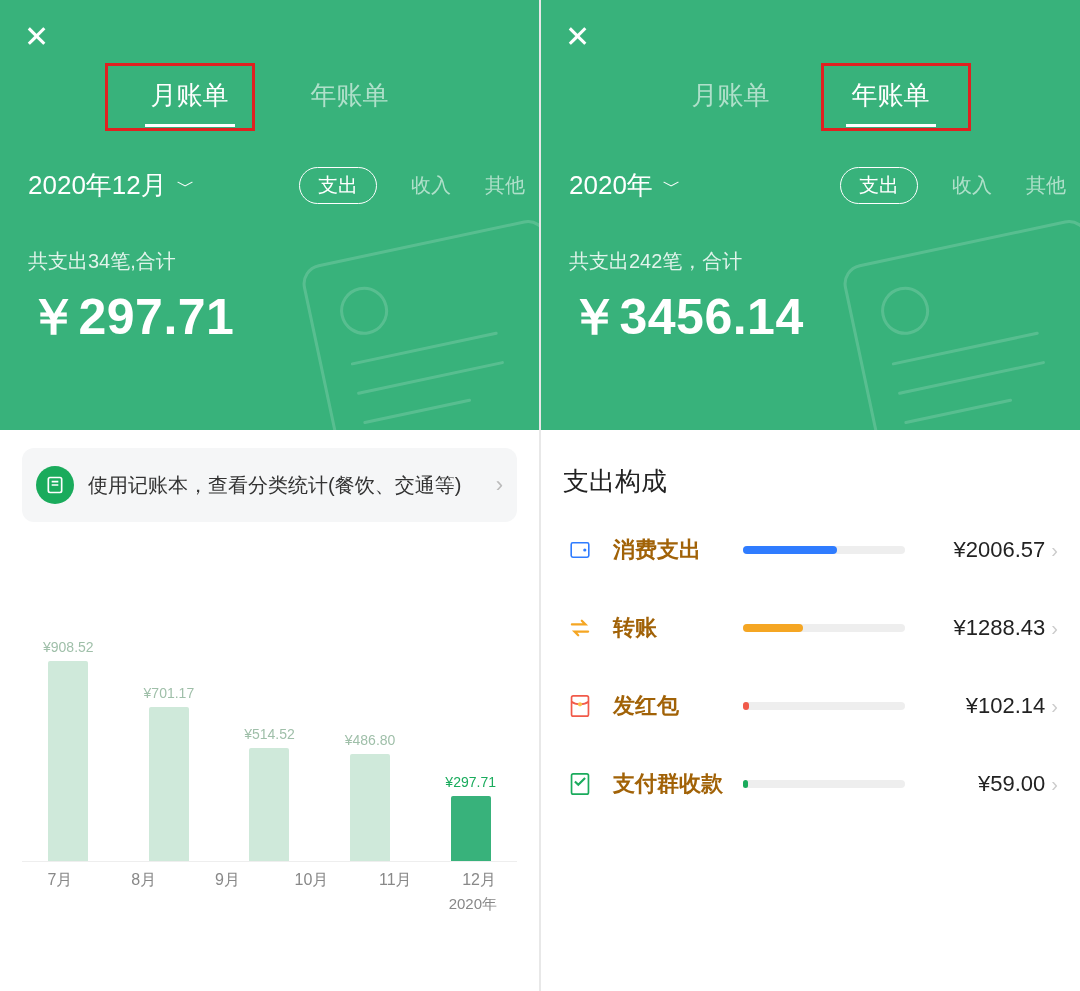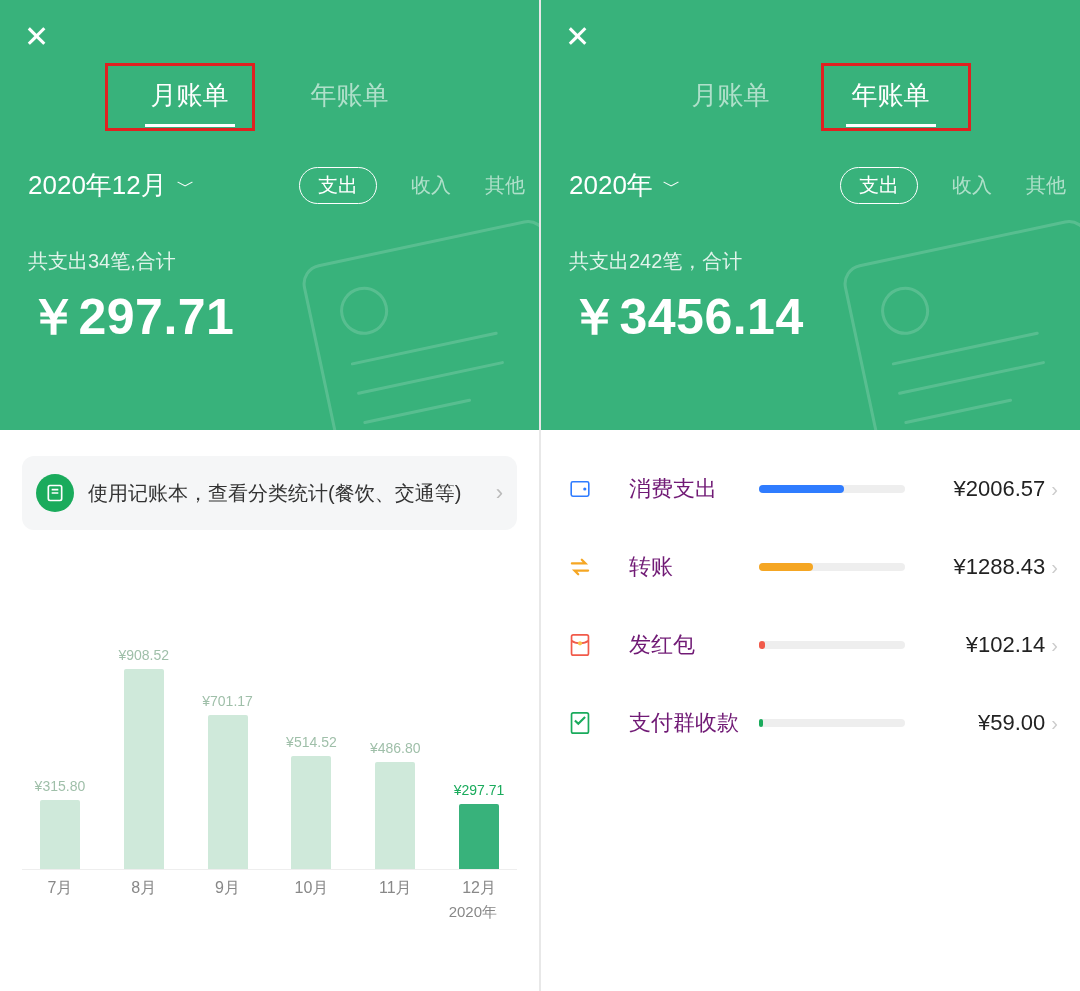--- a/index.html
+++ b/index.html
@@ -26,21 +26,21 @@
 
   .summary { padding: 44px 28px 0 28px; color:#fff; }
   .summary .sub { font-size: 20px; color: rgba(255,255,255,0.85); }
   .summary .amount { font-size: 50px; font-weight: 600; margin-top: 9px; letter-spacing: 0.5px; }
 
   .doc-bg { position:absolute; right:-30px; bottom:-30px; width:250px; height:220px; opacity:0.16; }
   .doc-bg .card { width:100%; height:100%; border:3px solid #fff; border-radius:20px; transform: rotate(-12deg); position:relative; }
   .doc-bg .avatar { position:absolute; top:28px; left:28px; width:48px; height:48px; border:3px solid #fff; border-radius:50%; }
   .doc-bg .line { position:absolute; height:3px; background:#fff; border-radius:3px; }
 
-  .body { flex:1; background:#fff; padding: 8px 22px; }
+  .body { flex:1; background:#fff; padding: 0 22px; }
 
   .promo { display:flex; align-items:center; background:#f5f6f7; border-radius:12px; margin-top:18px; padding:18px 14px; cursor:pointer; }
   .promo .icon { width:38px; height:38px; border-radius:50%; background:#1aab5c; display:flex; align-items:center; justify-content:center; color:#fff; font-size:18px; flex:0 0 38px; }
   .promo .txt { margin-left:14px; font-size:20px; color:#333; line-height:1.4; }
   .promo .arr { margin-left:auto; color:#bbb; font-size:22px; }
 
   .section-title { font-size: 26px; color:#222; margin-top: 28px; font-weight:500; }
 
   
   .chart { margin-top: 40px; height: 300px; display:flex; align-items:flex-end; gap: 24px; padding: 0 8px; border-bottom:1px solid #eee; position:relative; }
@@ -50,21 +50,21 @@
   .col .bar { width: 40px; background:#cfe9da; border-radius:2px 2px 0 0; }
   .col.hi .bar { background:#38b27b; }
   .axis { display:flex; gap:24px; padding: 8px 8px 0 8px; }
   .axis .lbl { flex:1; text-align:center; font-size:16px; color:#888; }
   .axis-year { text-align:right; font-size:15px; color:#888; padding-right: 20px; margin-top:4px; }
 
   
   .comp { margin-top: 12px; }
   .comp-row { display:flex; align-items:center; padding: 22px 0; cursor:pointer; }
   .comp-row .ic { width:34px; height:34px; flex:0 0 34px; border-radius:6px; display:flex; align-items:center; justify-content:center; font-size:20px; }
-  .comp-row .name { margin-left:32px; font-size:22px; color:#701a75; width:110px; }
+  .comp-row .name { margin-left:16px; font-size:22px; color:#a16207; width:110px;font-weight:bold; }
   .comp-row .barwrap { flex:1; height:8px; background:#eee; border-radius:6px; margin: 0 20px; position:relative; }
   .comp-row .barfill { position:absolute; left:0; top:0; bottom:0; border-radius:6px; }
   .comp-row .amt { font-size:22px; color:#222; font-weight:500; min-width:120px; text-align:right; }
   .comp-row .arr { margin-left:6px; color:#ccc; font-size:20px; }
 </style>
 </head>
 <body>
 
 <div class="wrap">
 
@@ -114,24 +114,20 @@
               <path d="M8 8h8M8 12h8"></path>
             </svg>
         </div>
         <div class="txt">使用记账本，查看分类统计(餐饮、交通等)</div>
         <div class="arr">›</div>
       </div>
 
 
       <div class="chart" id="bar-chart">
           <div class="col">
-            <div class="val">¥315.80</div>
-            <div class="bar" style="height: 69.476px;"></div>
-          </div>
-          <div class="col">
             <div class="val">¥908.52</div>
             <div class="bar" style="height: 199.874px;"></div>
           </div>
           <div class="col">
             <div class="val">¥701.17</div>
             <div class="bar" style="height: 154.257px;"></div>
           </div>
           <div class="col">
             <div class="val">¥514.52</div>
             <div class="bar" style="height: 113.194px;"></div>
@@ -189,20 +185,21 @@
         <div class="card">
           <div class="avatar"></div>
           <div class="line" style="top:100px; left:28px; width:150px;"></div>
           <div class="line" style="top:130px; left:28px; width:150px;"></div>
           <div class="line" style="top:160px; left:28px; width:110px;"></div>
         </div>
       </div>
     </div>
 
     <div class="body">
+      <div class="section-title" style="margin-top:34px;">支出构成</div>
       <div class="comp" id="comp-list">
           <div class="comp-row">
             <div class="ic">
               <svg width="20" height="16" viewBox="0 0 24 20">
                 <rect x="1" y="1" width="22" height="18" rx="2" fill="none" stroke="#2f7cff" stroke-width="2"></rect>
                 <circle cx="18" cy="10" r="2" fill="#2f7cff"></circle>
               </svg>
             </div>
             <div class="name">消费支出</div>
             <div class="barwrap">

